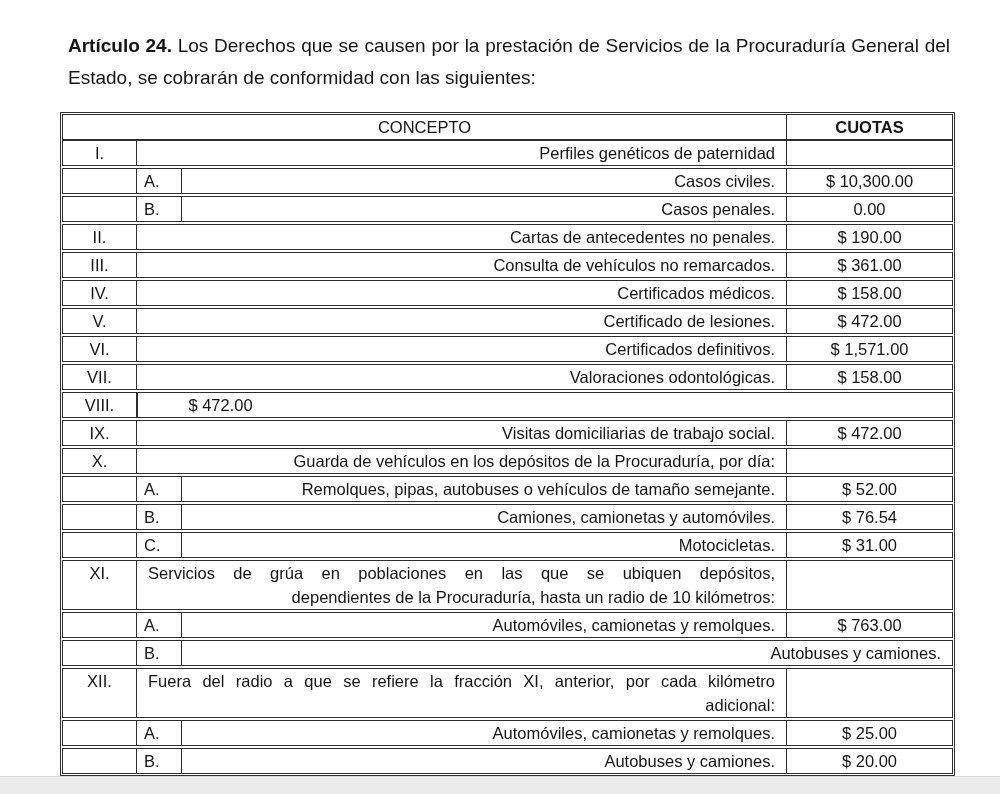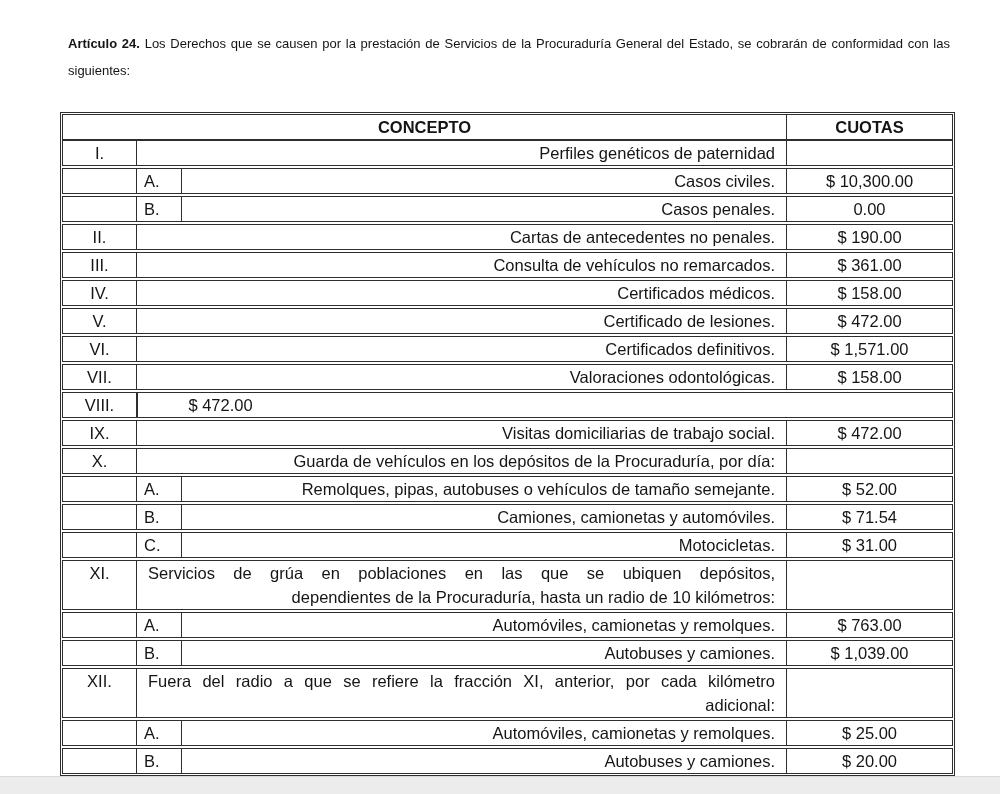--- a/index.html
+++ b/index.html
@@ -10,37 +10,37 @@
   }
   html,body{margin:0;padding:0;}
   body{
     width:1000px;height:794px;position:relative;overflow:hidden;
     background:var(--page-bg);
     color:var(--text-c);
     font-family:"Liberation Sans", sans-serif;
   }
   .article{
     position:absolute;left:68px;top:30px;width:882px;
-    font-size:13px;line-height:27px;text-align:justify;
+    font-size:19px;line-height:32px;text-align:justify;
   }
   .article .b{font-weight:bold;}
   .fee-table{
     position:absolute;left:60px;top:112px;width:895px;
     box-sizing:border-box;border:1px solid var(--border-c);
     padding:1px;background:var(--page-bg);
     font-size:16.5px;line-height:24px;
   }
   .trow{
     display:flex;align-items:stretch;
     border:1px solid var(--border-c);
     background:var(--page-bg);
   }
   .trow + .trow{margin-top:2px;}
   .cell{box-sizing:border-box;}
-  .h-concept{flex:1;text-align:center;font-weight:bold;}
+  .h-concept{flex:1;text-align:center;font-weight:normal;}
   .c-num{flex:0 0 74px;width:74px;border-right:1px solid var(--border-c);text-align:center;}
   .c-letter{flex:0 0 45px;width:45px;border-right:1px solid var(--border-c);padding-left:7px;}
   .c-concept{flex:1;min-width:0;padding:0 11px;text-align:left;}
   .c-cuota{flex:0 0 166px;width:166px;border-left:1px solid var(--border-c);text-align:center;padding:0 11px;}
   .h-cuota{text-align:center;font-weight:bold;}
   .line1,.line2{display:block;text-align:right;}
   .line2:empty{display:none;}
   .two-line .line1{text-align:justify;text-align-last:justify;}
   .bottom-strip{
     position:absolute;left:0;right:0;bottom:0;height:17px;
@@ -187,21 +187,21 @@
     <div class="cell c-cuota">$ 52.00</div>
   </div>
 
   <div class="trow kind-sub">
     <div class="cell c-num"></div>
     <div class="cell c-letter">B.</div>
     <div class="cell c-concept">
       <span class="line1">Camiones, camionetas y automóviles.</span>
 
     </div>
-    <div class="cell c-cuota">$ 71.54</div>
+    <div class="cell c-cuota">$ 76.54</div>
   </div>
 
   <div class="trow kind-sub">
     <div class="cell c-num"></div>
     <div class="cell c-letter">C.</div>
     <div class="cell c-concept">
       <span class="line1">Motocicletas.</span>
 
     </div>
     <div class="cell c-cuota">$ 31.00</div>
@@ -227,21 +227,20 @@
     <div class="cell c-cuota">$ 763.00</div>
   </div>
 
   <div class="trow kind-sub">
     <div class="cell c-num"></div>
     <div class="cell c-letter">B.</div>
     <div class="cell c-concept">
       <span class="line1">Autobuses y camiones.</span>
 
     </div>
-    <div class="cell c-cuota">$ 1,039.00</div>
   </div>
 
   <div class="trow kind-num two-line">
     <div class="cell c-num">XII.</div>
 
     <div class="cell c-concept">
       <span class="line1">Fuera del radio a que se refiere la fracción XI, anterior, por cada kilómetro</span>
       <span class="line2">adicional:</span>
     </div>
     <div class="cell c-cuota"></div>

